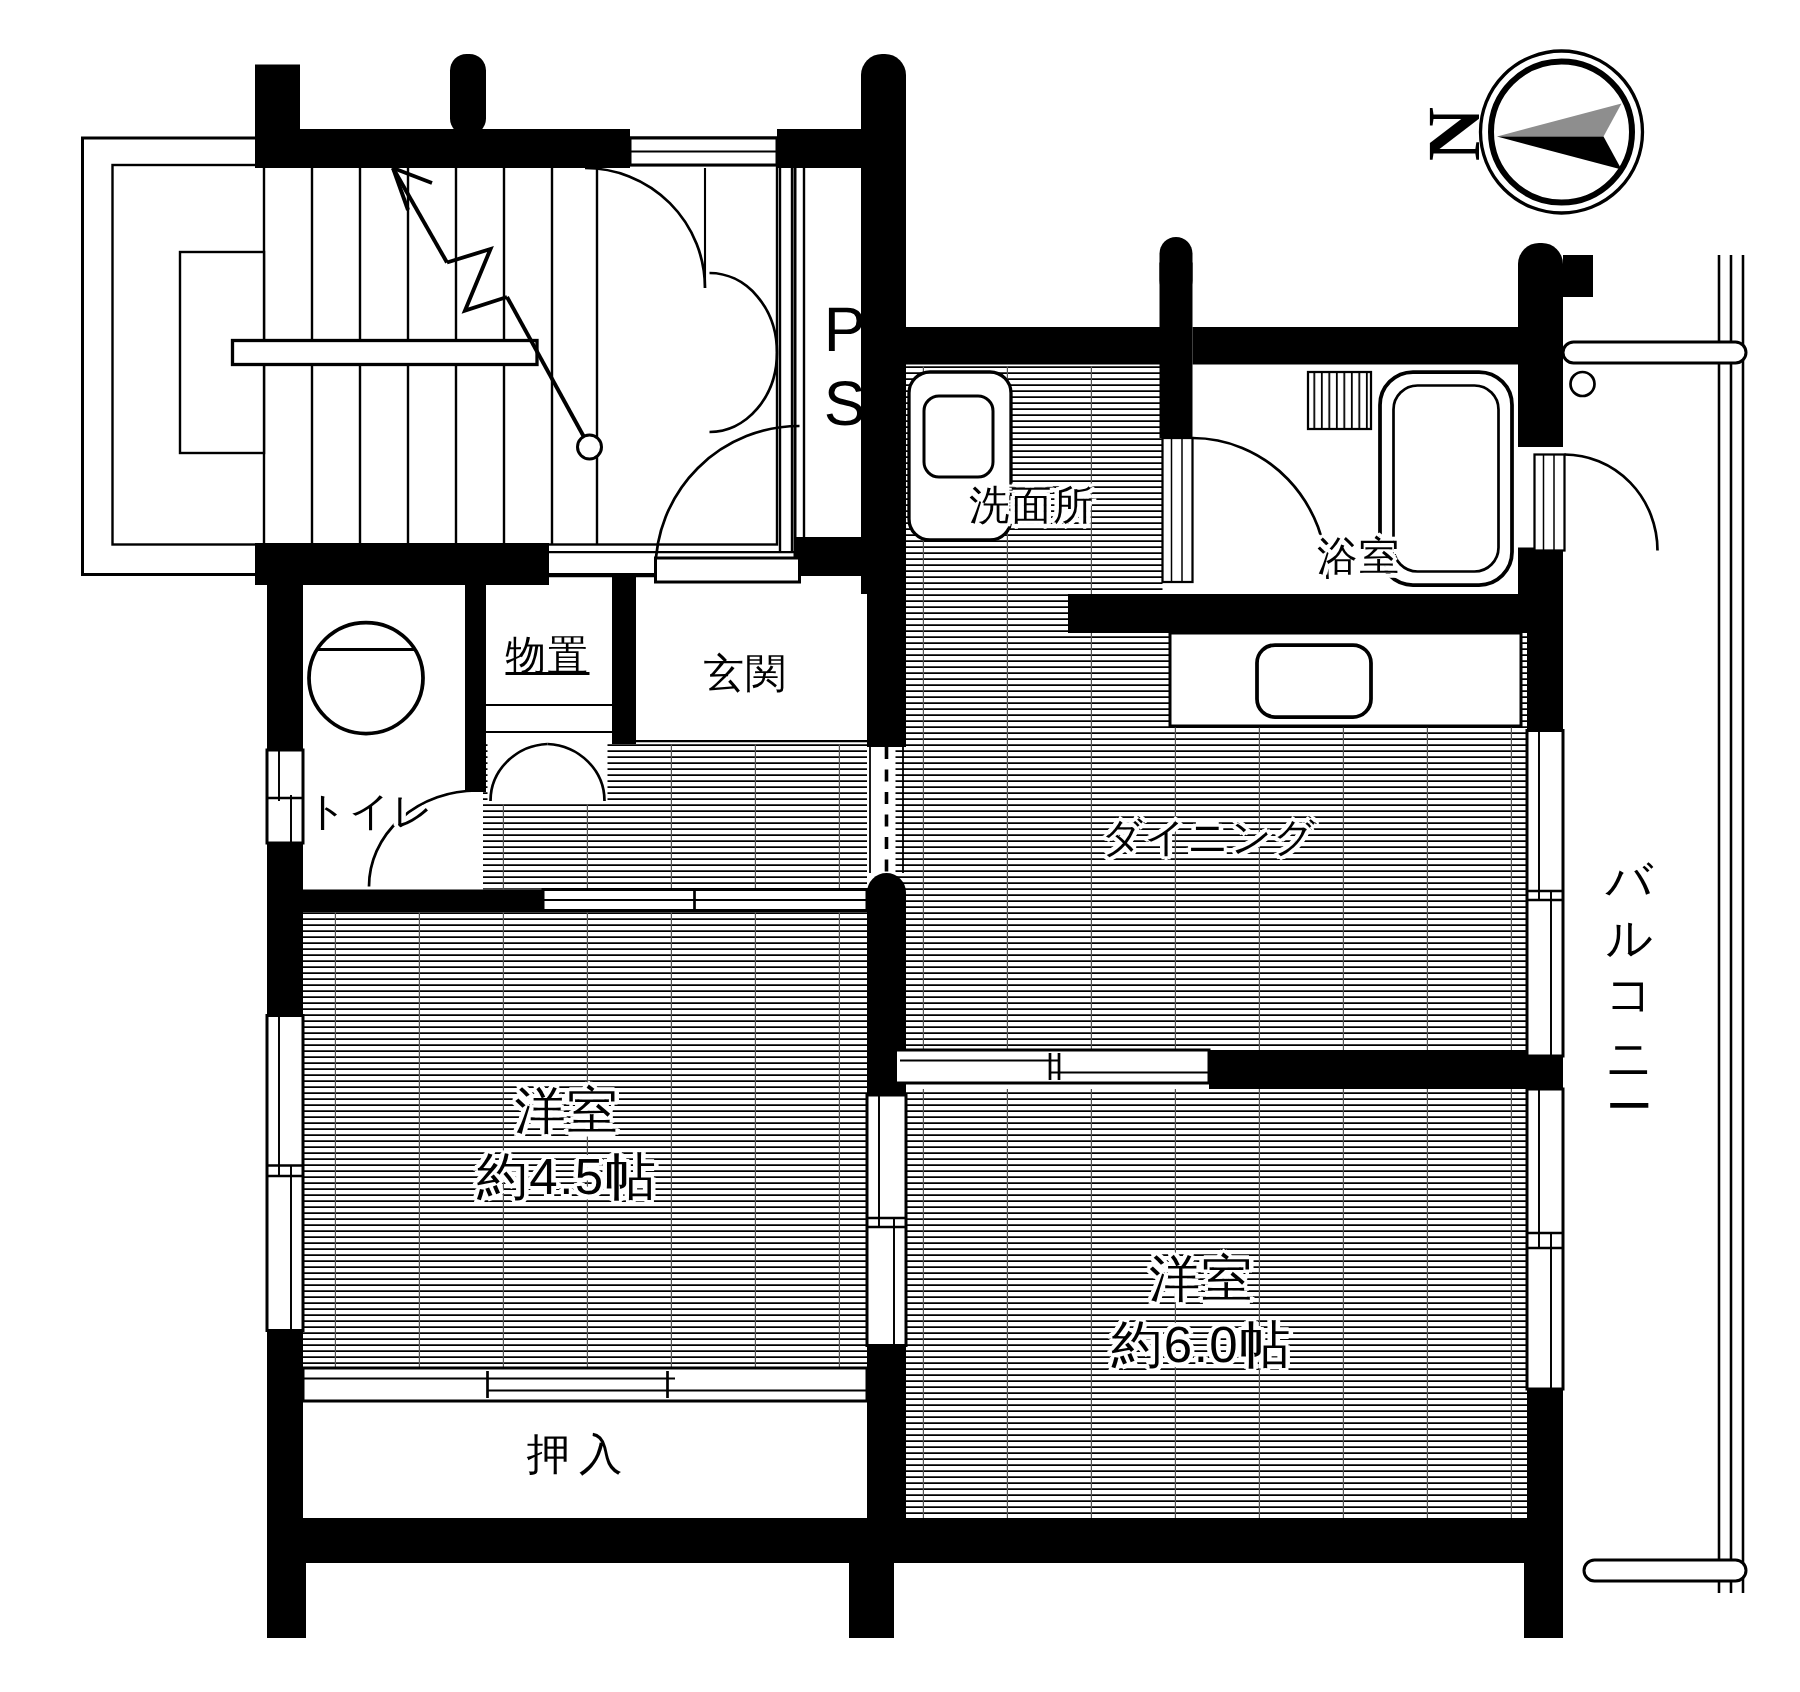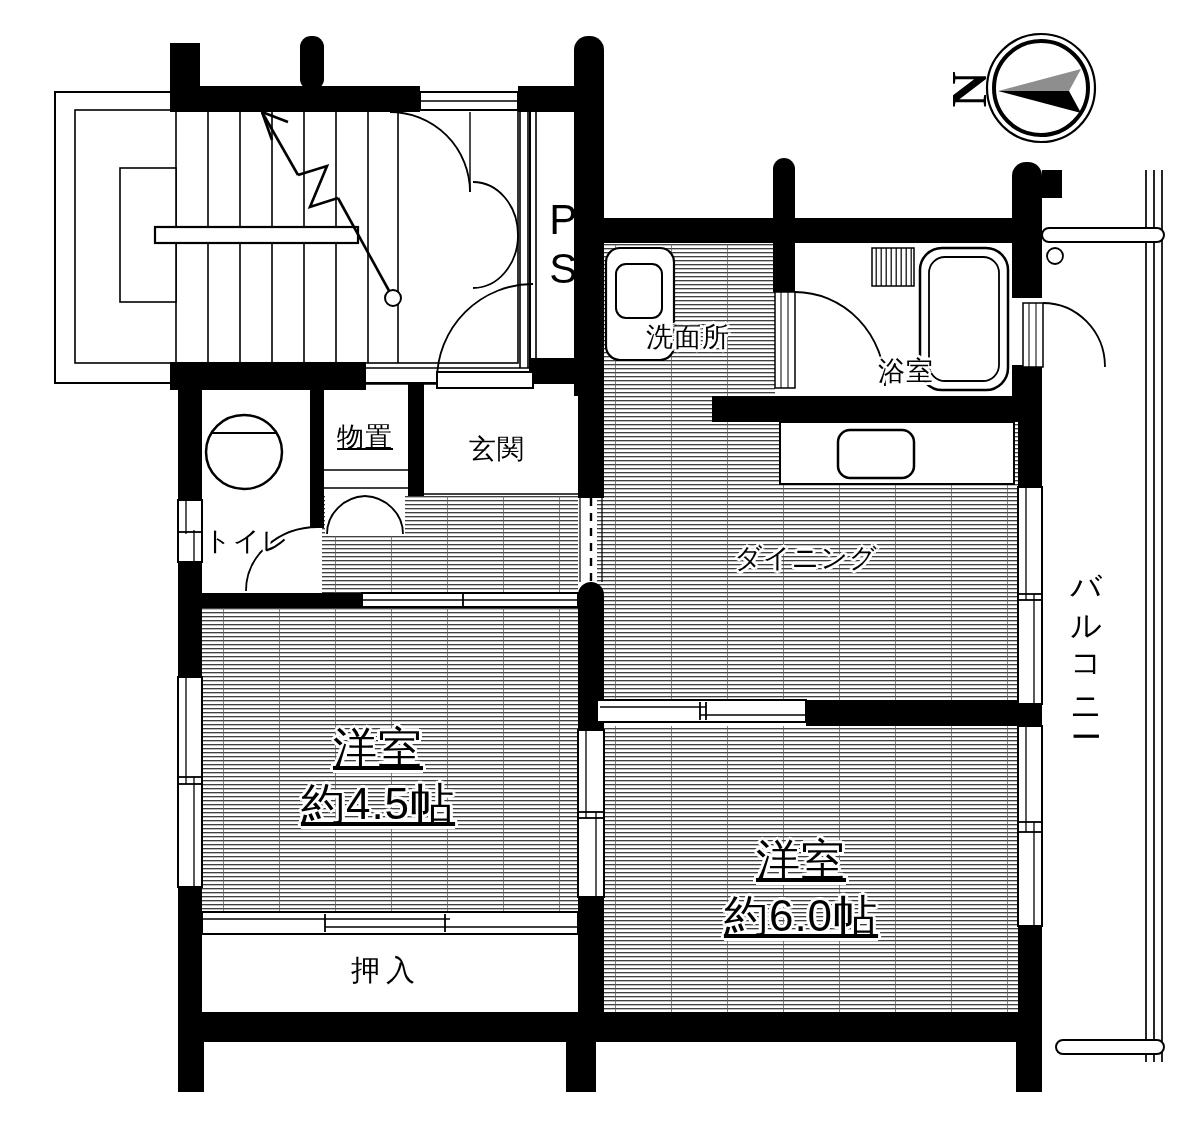--- a/index.html
+++ b/index.html
@@ -3,21 +3,21 @@
 <meta charset="utf-8">
 <style>
   html,body{margin:0;padding:0;background:#fff;}
   #stage{position:relative;width:1200px;height:1128px;background:#fff;overflow:hidden;
          font-family:"Liberation Sans",sans-serif;}
   #plan-svg{position:absolute;left:0;top:0;}
   .label{position:absolute;color:#000;white-space:nowrap;text-align:center;
          transform:translateX(-50%);font-size:27px;letter-spacing:1px;line-height:1.28;
          text-shadow:-2px -2px 0 #fff,2px -2px 0 #fff,-2px 2px 0 #fff,2px 2px 0 #fff,
                      0 -3px 0 #fff,0 3px 0 #fff,-3px 0 0 #fff,3px 0 0 #fff;}
-  .label-2line{font-size:44px;text-decoration:underline;}
+  .label-2line{font-size:34px;}
   .label-vert{transform:none;writing-mode:vertical-rl;text-orientation:upright;
               letter-spacing:7px;font-size:31px;}
   .label-ps{transform:none;writing-mode:vertical-lr;text-orientation:upright;
             letter-spacing:2px;font-size:42px;text-shadow:none;}
   .label-north{transform:rotate(-90deg);font-family:"Liberation Serif",serif;
                font-size:50px;font-weight:bold;text-shadow:none;width:54px;height:54px;
                display:flex;align-items:center;justify-content:center;position:absolute;}
 </style>
 </head>
 <body>

